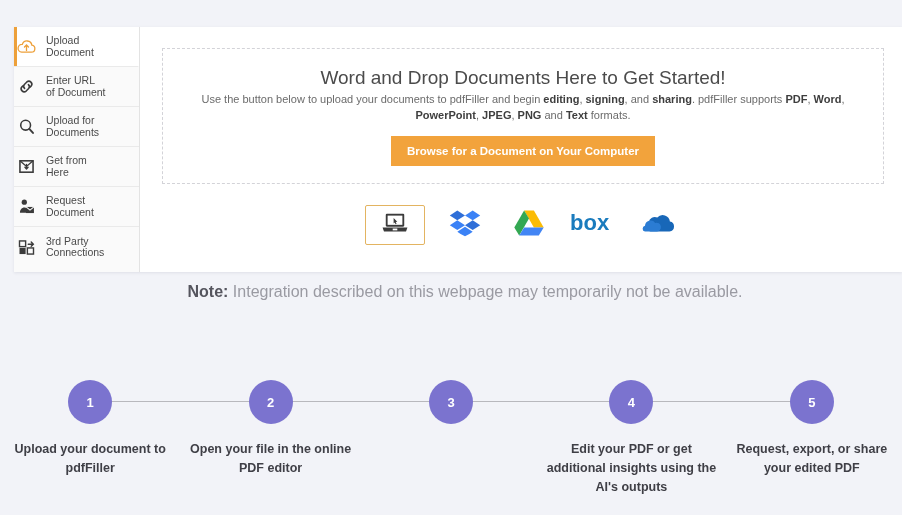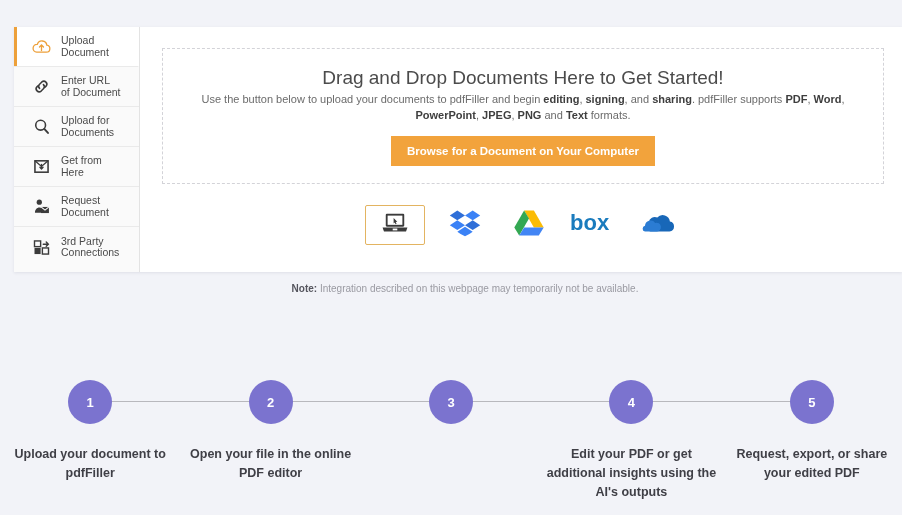--- a/index.html
+++ b/index.html
@@ -37,21 +37,20 @@
     height: 245px;
     background: #fafafa;
     border-right: 1px solid #e3e3e3;
   }
 
   .side-item {
     position: relative;
     height: 40px;
     display: flex;
     align-items: center;
-    padding-left: 15px;
     border-bottom: 1px solid #eaeaea;
     background: #fafafa;
     cursor: pointer;
   }
   .side-item:last-child { border-bottom: none; }
 
   .side-item.active {
     background: #ffffff;
     border-right: 1px solid #ffffff;
   }
@@ -147,21 +146,21 @@
     height: 40px;
   }
 
   
   .note {
     position: absolute;
     left: 0;
     top: 283px;
     width: 902px;
     text-align: center;
-    font-size: 10px;
+    font-size: 16px;
     color: #9a9aa2;
     padding-left: 28px;
   }
   .note b { color: #55555e; font-weight: bold; }
 
   
   .steps {
     position: absolute;
     left: 0;
     top: 380px;
@@ -199,21 +198,21 @@
     top: 21px;
     left: 50%;
     width: 100%;
     height: 1px;
     background: #b8b8bd;
     z-index: 1;
   }
   .step:last-child .connector { display: none; }
 
   .step-label {
-    margin-top: 21px;
+    margin-top: 16px;
     width: 175px;
     text-align: center;
     font-size: 12.5px;
     line-height: 19px;
     font-weight: bold;
     color: #3f3f46;
     font-family: "Liberation Sans", sans-serif;
   }
 </style>
 </head>
@@ -301,21 +300,21 @@
         </svg>
       </span>
       <span class="side-label">
         <span>3rd Party</span><br>
         <span>Connections</span>
       </span>
     </div>
   </div>
 
   <div class="dropzone">
-    <div class="dz-title">Drag and Drop Documents Here to Get Started!</div>
+    <div class="dz-title">Word and Drop Documents Here to Get Started!</div>
     <div class="dz-sub" id="dz-sub"><span>Use the button below to upload your documents to pdfFiller and begin </span><b>editing</b><span>, </span><b>signing</b><span>, and </span><b>sharing</b><span>. pdfFiller supports </span><b>PDF</b><span>, </span><b>Word</b><span>, </span><b>PowerPoint</b><span>, </span><b>JPEG</b><span>, </span><b>PNG</b><span> and </span><b>Text</b><span> formats.</span></div>
     <button class="browse-btn">Browse for a Document on Your Computer</button>
   </div>
 
   <div class="sources">
 
     <div class="source selected">
       <span>
         <svg width="30" height="24" viewBox="0 0 32 26">
           <rect x="6" y="3" width="20" height="14" rx="1.2" fill="#3b3b3b"></rect>

